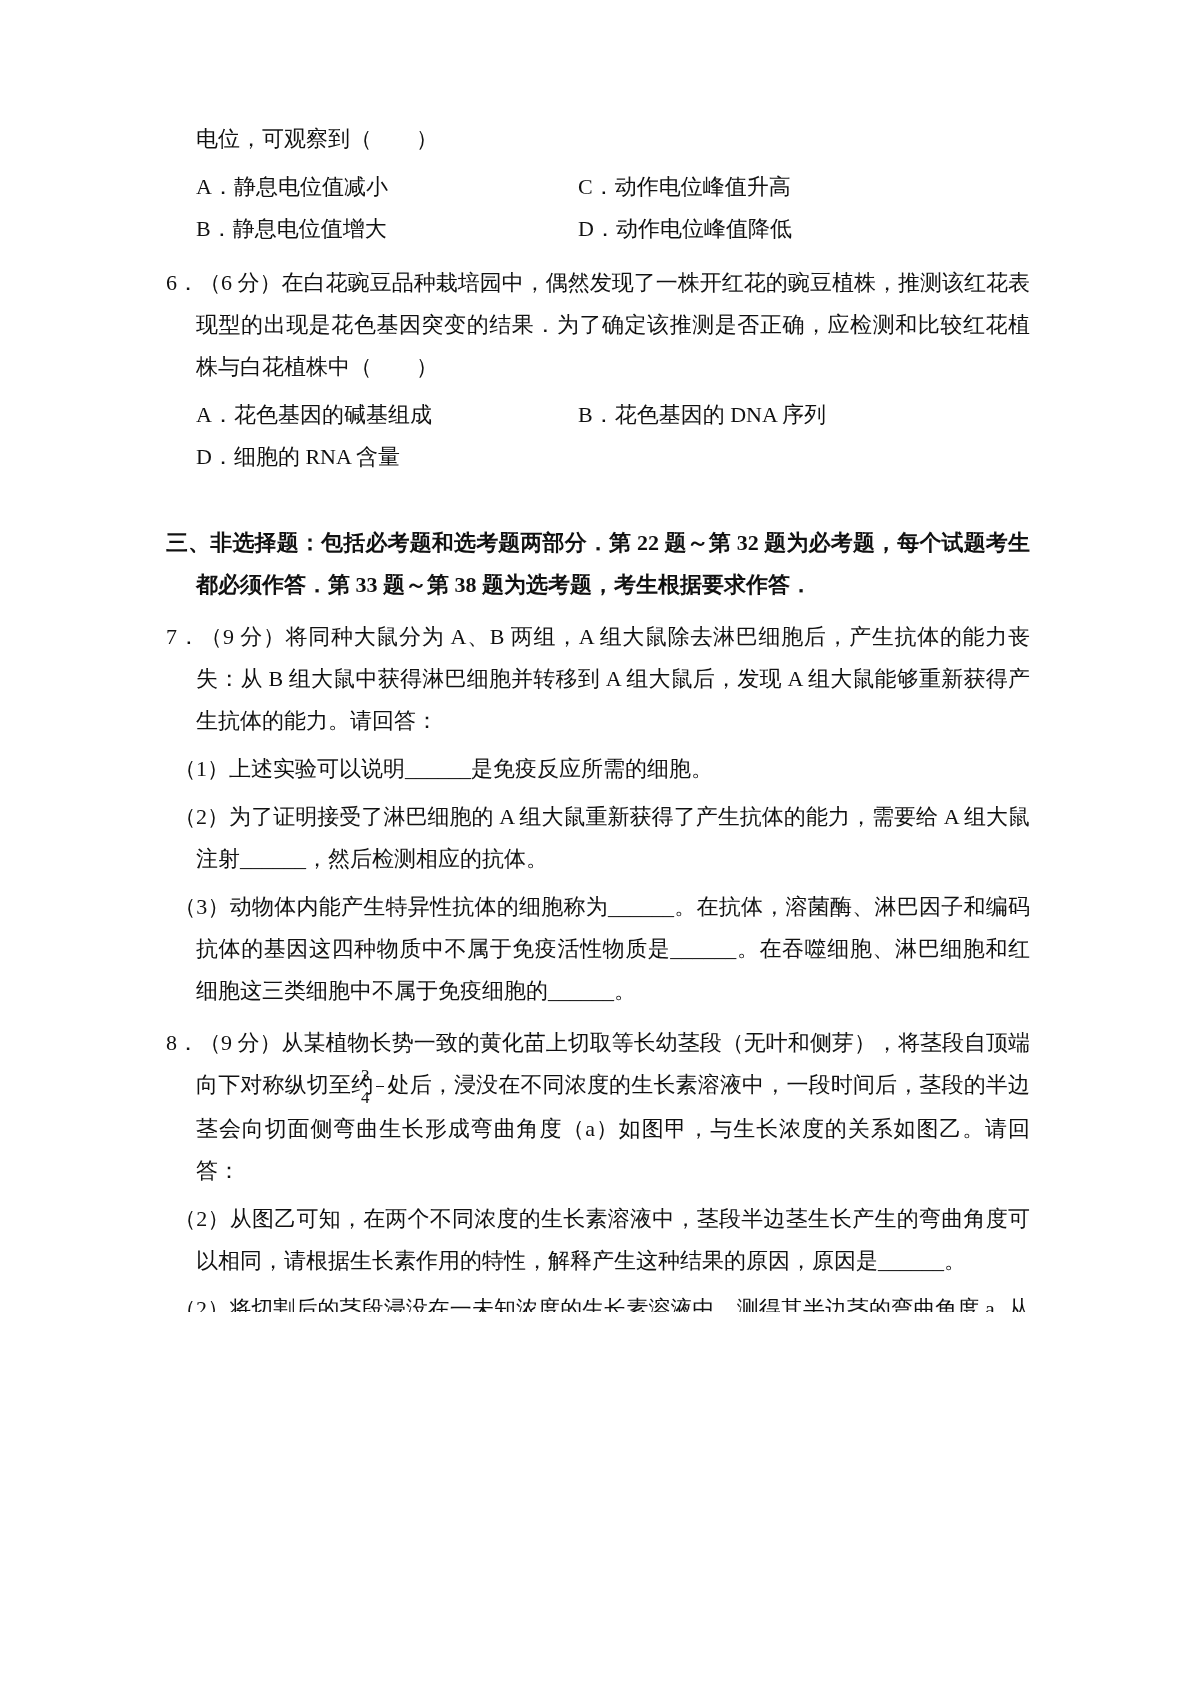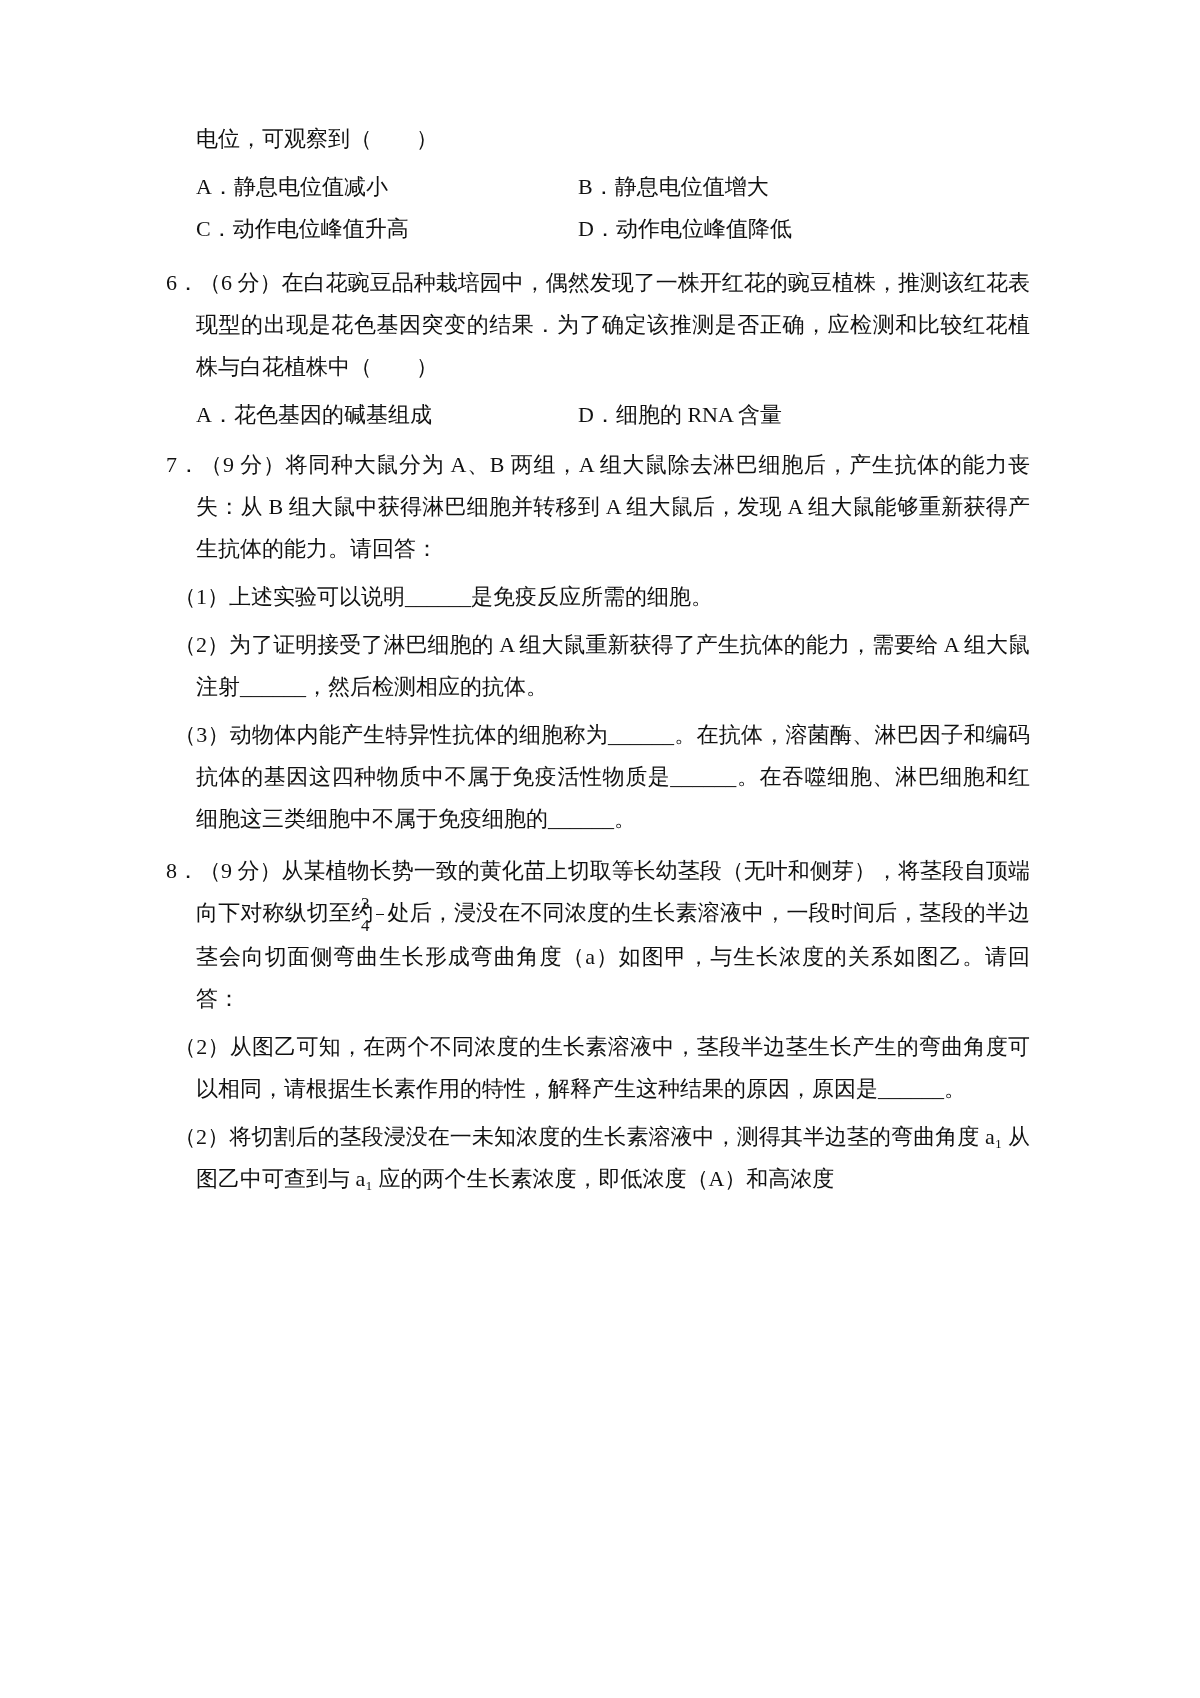--- a/index.html
+++ b/index.html
@@ -62,31 +62,33 @@
   .gap-before-q8{ margin-top:10px; }
 </style>
 </head>
 <body>
 
 <div class="page">
 
   <p class="para stem-cont">电位，可观察到（　　）</p>
   <div class="opt-grid">
     <span class="opt">A．静息电位值减小</span>
+    <span class="opt">C．动作电位峰值升高</span>
     <span class="opt">B．静息电位值增大</span>
-    <span class="opt">C．动作电位峰值升高</span>
     <span class="opt">D．动作电位峰值降低</span>
   </div>
 
   <p class="para q gap-before-q6">6．（6 分）在白花豌豆品种栽培园中，偶然发现了一株开红花的豌豆植株，推测该红花表现型的出现是花色基因突变的结果．为了确定该推测是否正确，应检测和比较红花植株与白花植株中（　　）</p>
   <div class="opt-grid">
     <span class="opt">A．花色基因的碱基组成</span>
+    <span class="opt">B．花色基因的 DNA 序列</span>
     <span class="opt">D．细胞的 RNA 含量</span>
   </div>
 
+  <p class="para sec">三、非选择题：包括必考题和选考题两部分．第 22 题～第 32 题为必考题，每个试题考生都必须作答．第 33 题～第 38 题为选考题，考生根据要求作答．</p>
 
   <p class="para q">7．（9 分）将同种大鼠分为 A、B 两组，A 组大鼠除去淋巴细胞后，产生抗体的能力丧失：从 B 组大鼠中获得淋巴细胞并转移到 A 组大鼠后，发现 A 组大鼠能够重新获得产生抗体的能力。请回答：</p>
   <p class="para sub">（1）上述实验可以说明______是免疫反应所需的细胞。</p>
   <p class="para sub">（2）为了证明接受了淋巴细胞的 A 组大鼠重新获得了产生抗体的能力，需要给 A 组大鼠注射______，然后检测相应的抗体。</p>
   <p class="para sub">（3）动物体内能产生特异性抗体的细胞称为______。在抗体，溶菌酶、淋巴因子和编码抗体的基因这四种物质中不属于免疫活性物质是______。在吞噬细胞、淋巴细胞和红细胞这三类细胞中不属于免疫细胞的______。</p>
 
   <p class="para q8-stem gap-before-q8"><span>8．（9 分）从某植物长势一致的黄化苗上切取等长幼茎段（无叶和侧芽），将茎段自顶端向下对称纵切至约</span><span class="frac"><span class="num">3</span><span class="den">4</span></span><span>处后，浸没在不同浓度的生长素溶液中，一段时间后，茎段的半边茎会向切面侧弯曲生长形成弯曲角度（a）如图甲，与生长浓度的关系如图乙。请回答：</span></p>
   <p class="para sub">（2）从图乙可知，在两个不同浓度的生长素溶液中，茎段半边茎生长产生的弯曲角度可以相同，请根据生长素作用的特性，解释产生这种结果的原因，原因是______。</p>
   <p class="para sub">（2）将切割后的茎段浸没在一未知浓度的生长素溶液中，测得其半边茎的弯曲角度 a₁ 从图乙中可查到与 a₁ 应的两个生长素浓度，即低浓度（A）和高浓度</p>
 

